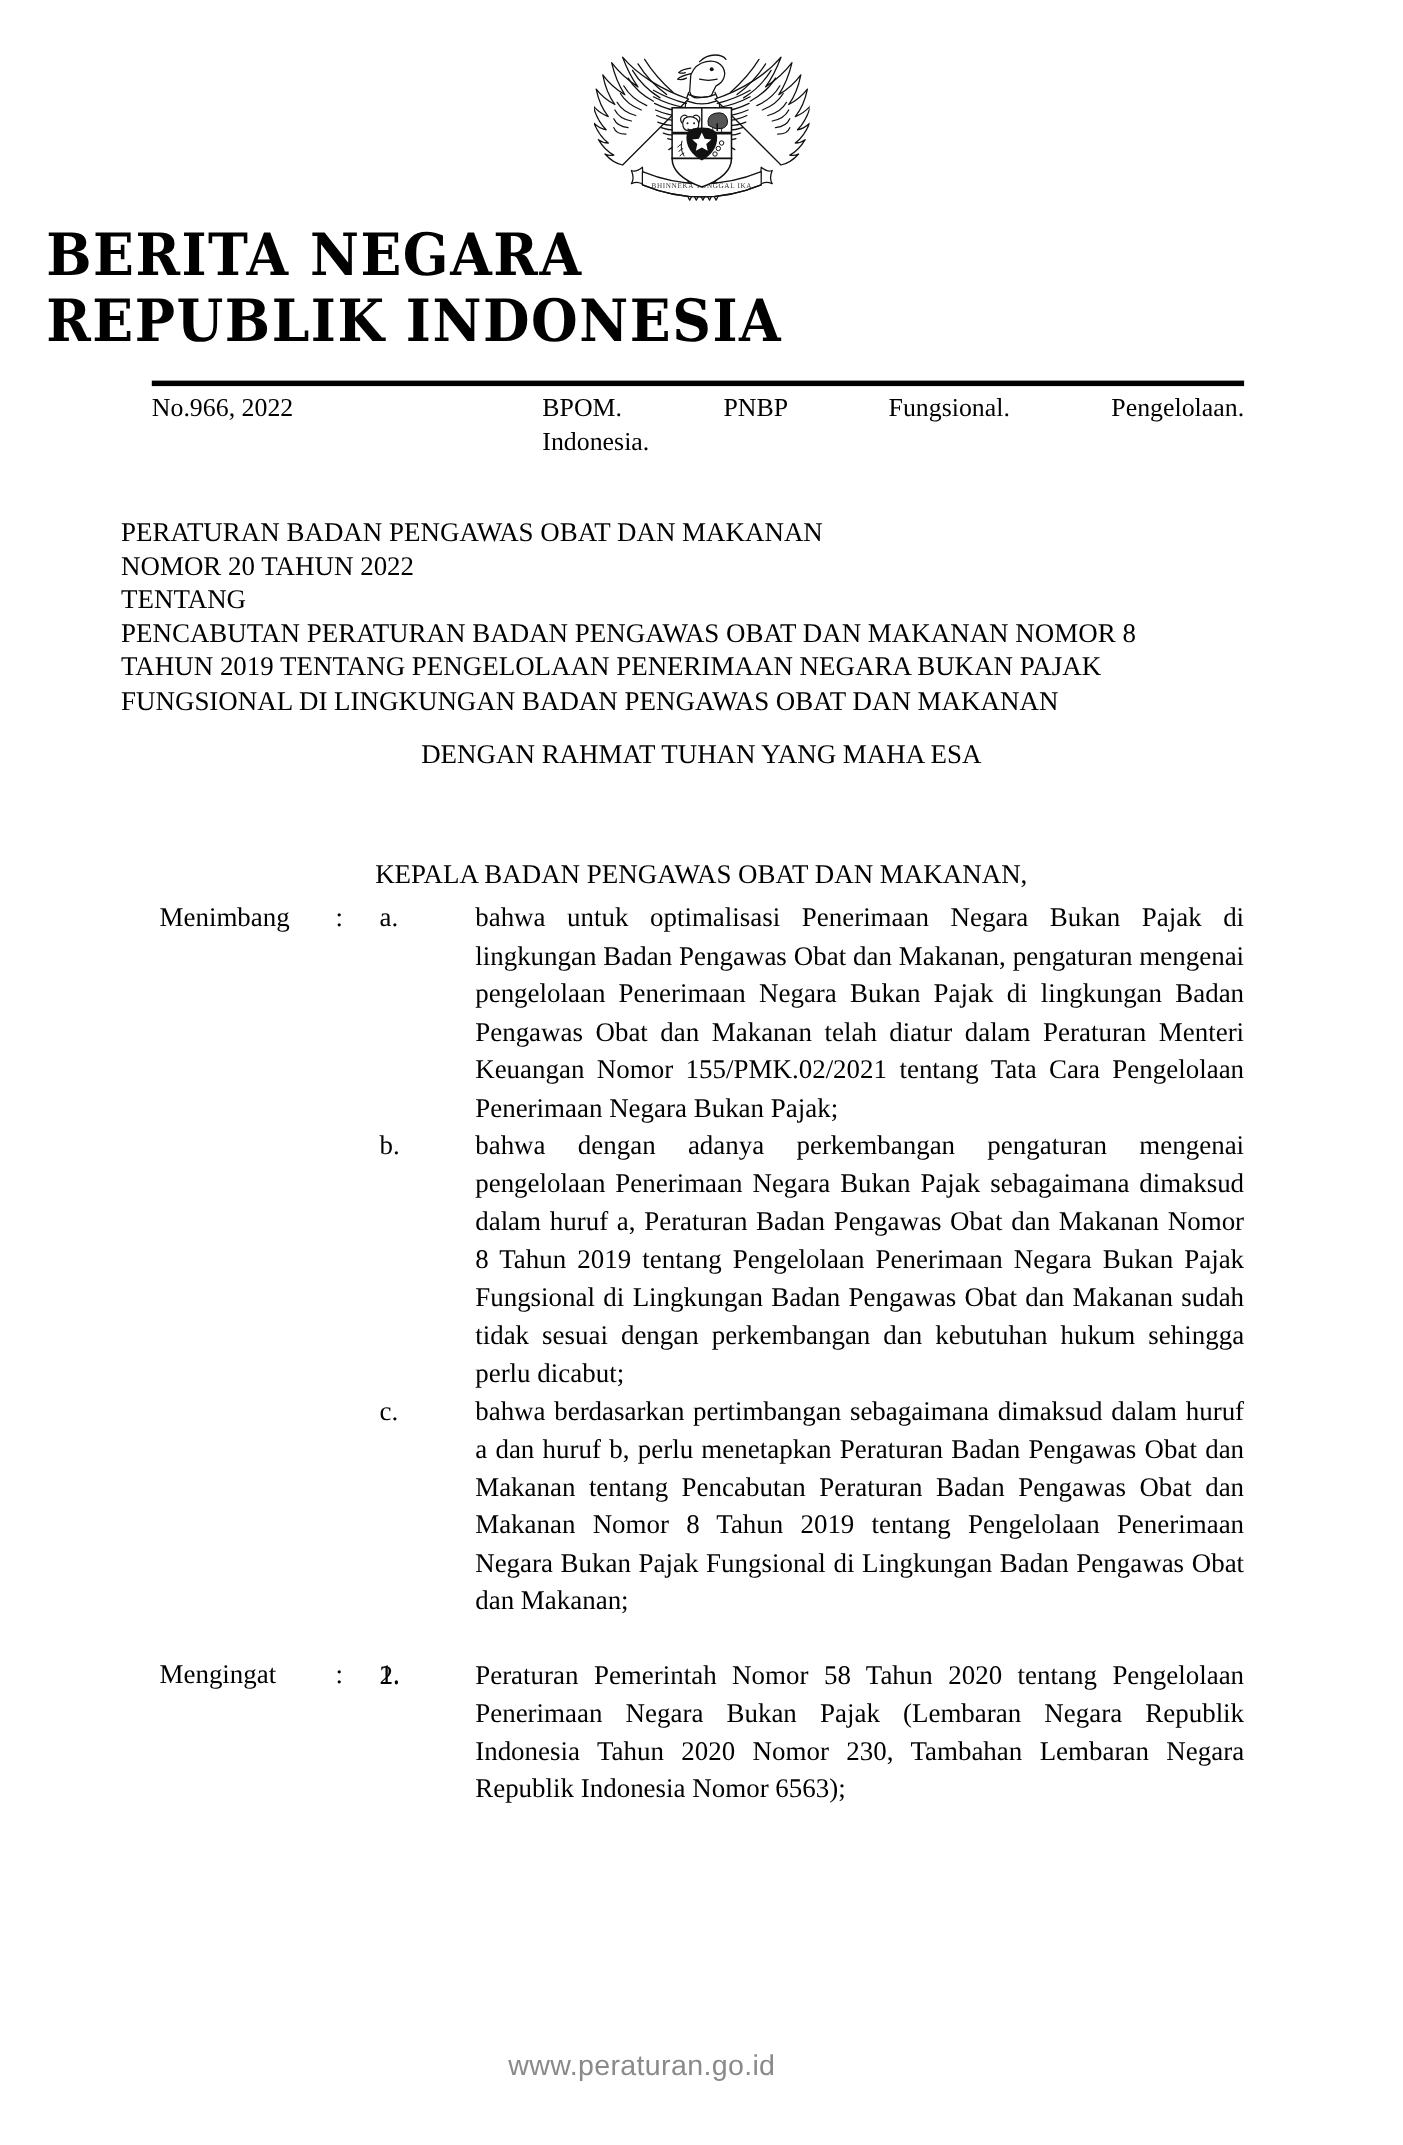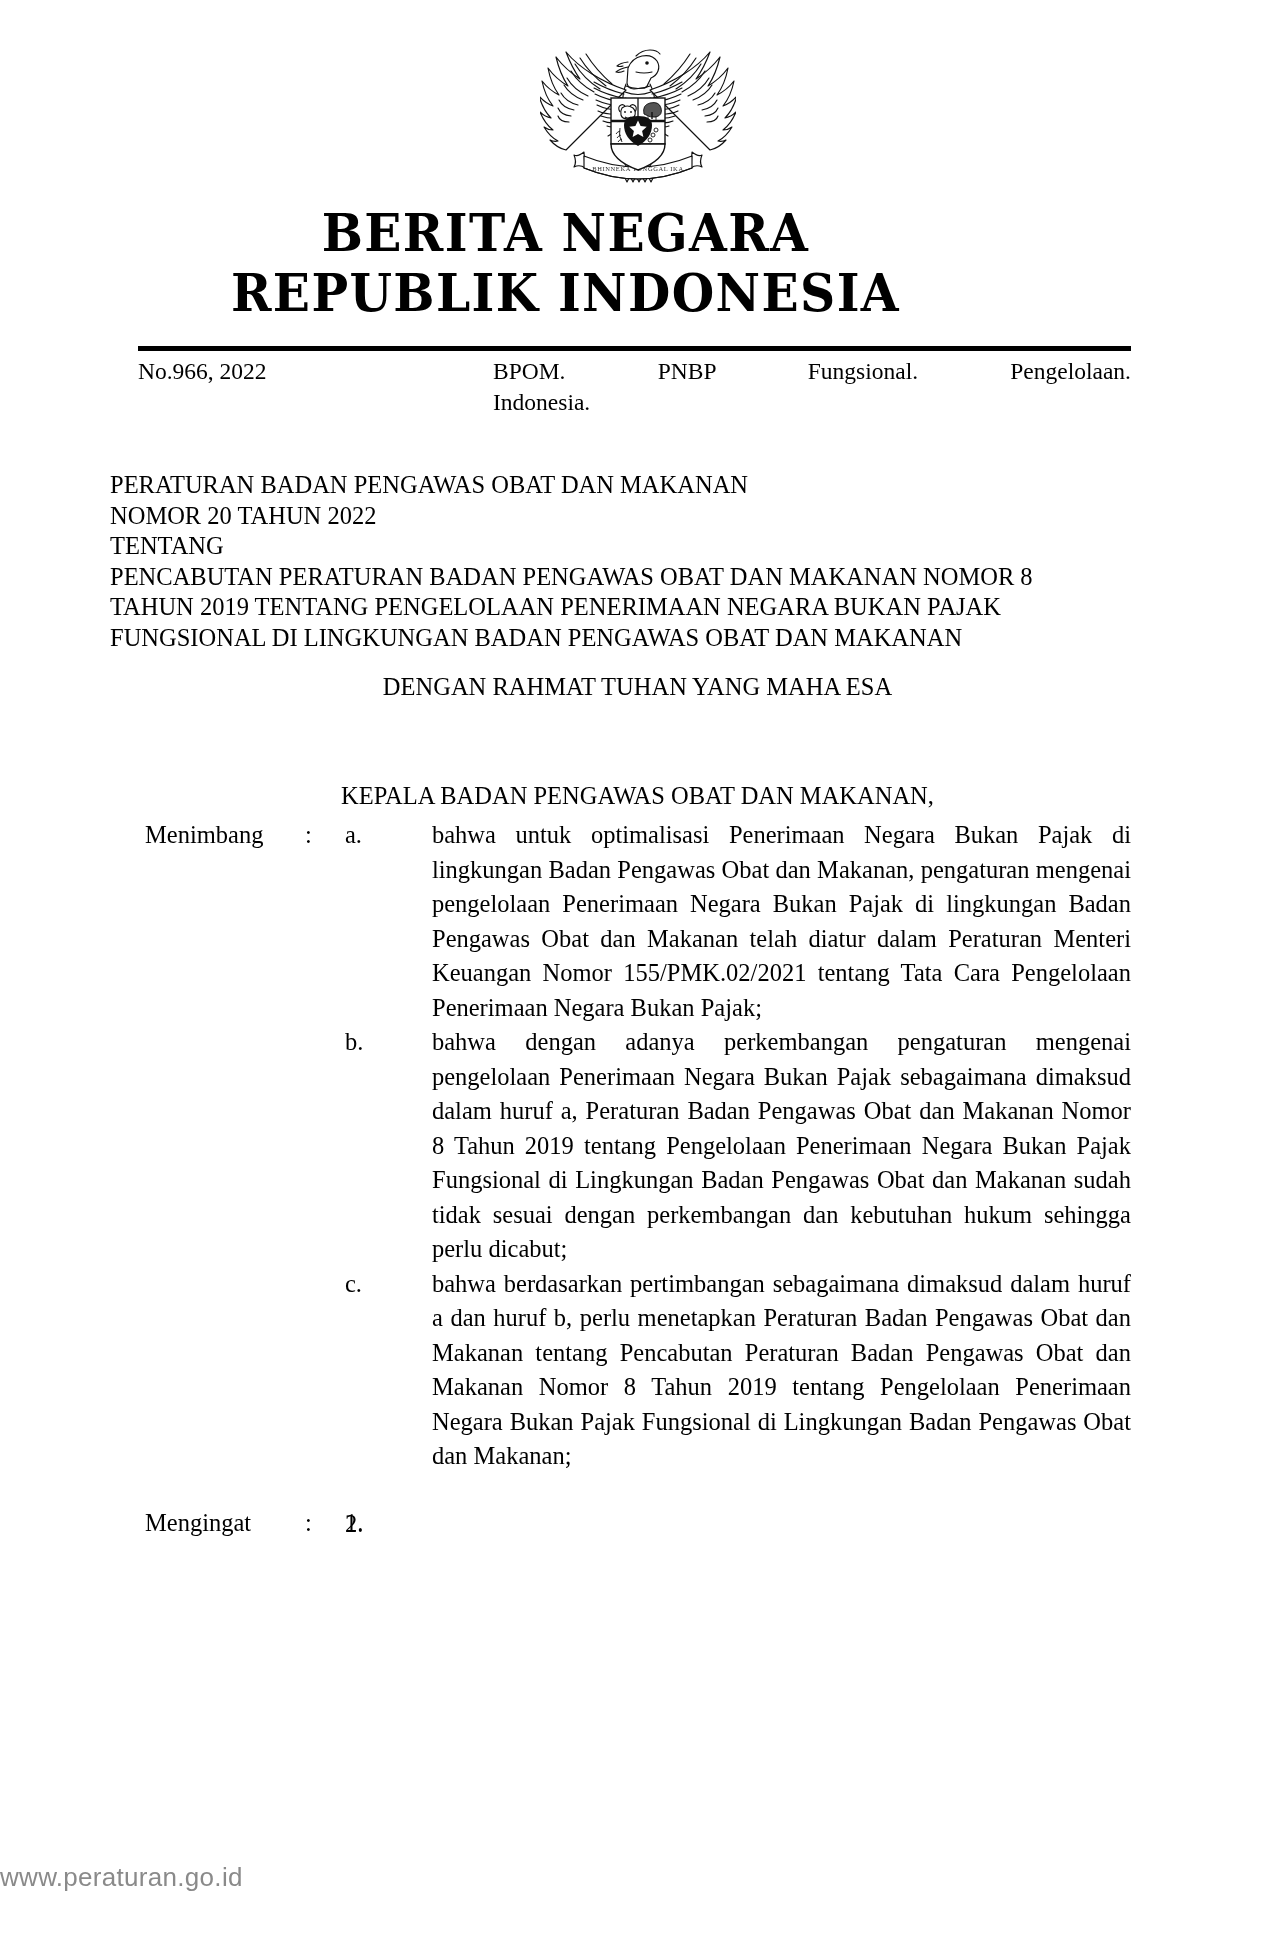--- a/index.html
+++ b/index.html
@@ -36,22 +36,21 @@
     height: 162px;
     line-height: 0;
   }
 
   
   .masthead {
     position: absolute;
     top: 202px;
     left: 0;
     width: 1049px;
-    text-align: center;
-    padding-left: 41px;
+    text-align: left;
   }
   .masthead .mh-line {
     font-family: "DejaVu Serif", "Liberation Serif", serif;
     font-weight: bold;
     font-size: 53px;
     line-height: 60px;
     letter-spacing: 1.5px;
     white-space: nowrap;
     transform: scaleX(0.92);
     transform-origin: center;
@@ -185,21 +184,21 @@
     hyphens: none;
     margin-left: 24px;
   }
 
   
   .footer {
     position: absolute;
     left: 0;
     top: 1862px;
     width: 1275px;
-    text-align: left;
+    text-align: center;
     padding-right: 108px;
     box-sizing: border-box;
   }
   .footer-text {
     font-family: "Liberation Sans", "DejaVu Sans", sans-serif;
     font-size: 26px;
     color: #8a8a8a;
     letter-spacing: 0.3px;
   }
 </style>
@@ -385,20 +384,21 @@
 
     <div class="section">
       <div class="sec-label">Mengingat</div>
       <div class="sec-colon">:</div>
       <ul class="items">
         <li class="item">
           <span class="item-marker">1.</span>
         </li>
         <li class="item">
           <span class="item-marker">2.</span>
+          <span class="item-text">Peraturan Pemerintah Nomor 58 Tahun 2020 tentang Pengelolaan Penerimaan Negara Bukan Pajak (Lembaran Negara Republik Indonesia Tahun 2020 Nomor 230, Tambahan Lembaran Negara Republik Indonesia Nomor 6563);</span>
         </li>
       </ul>
     </div>
 
   </div>
 
   <div class="footer">
     <span class="footer-text" style="color: rgb(138, 138, 138);">www.peraturan.go.id</span>
   </div>
 

